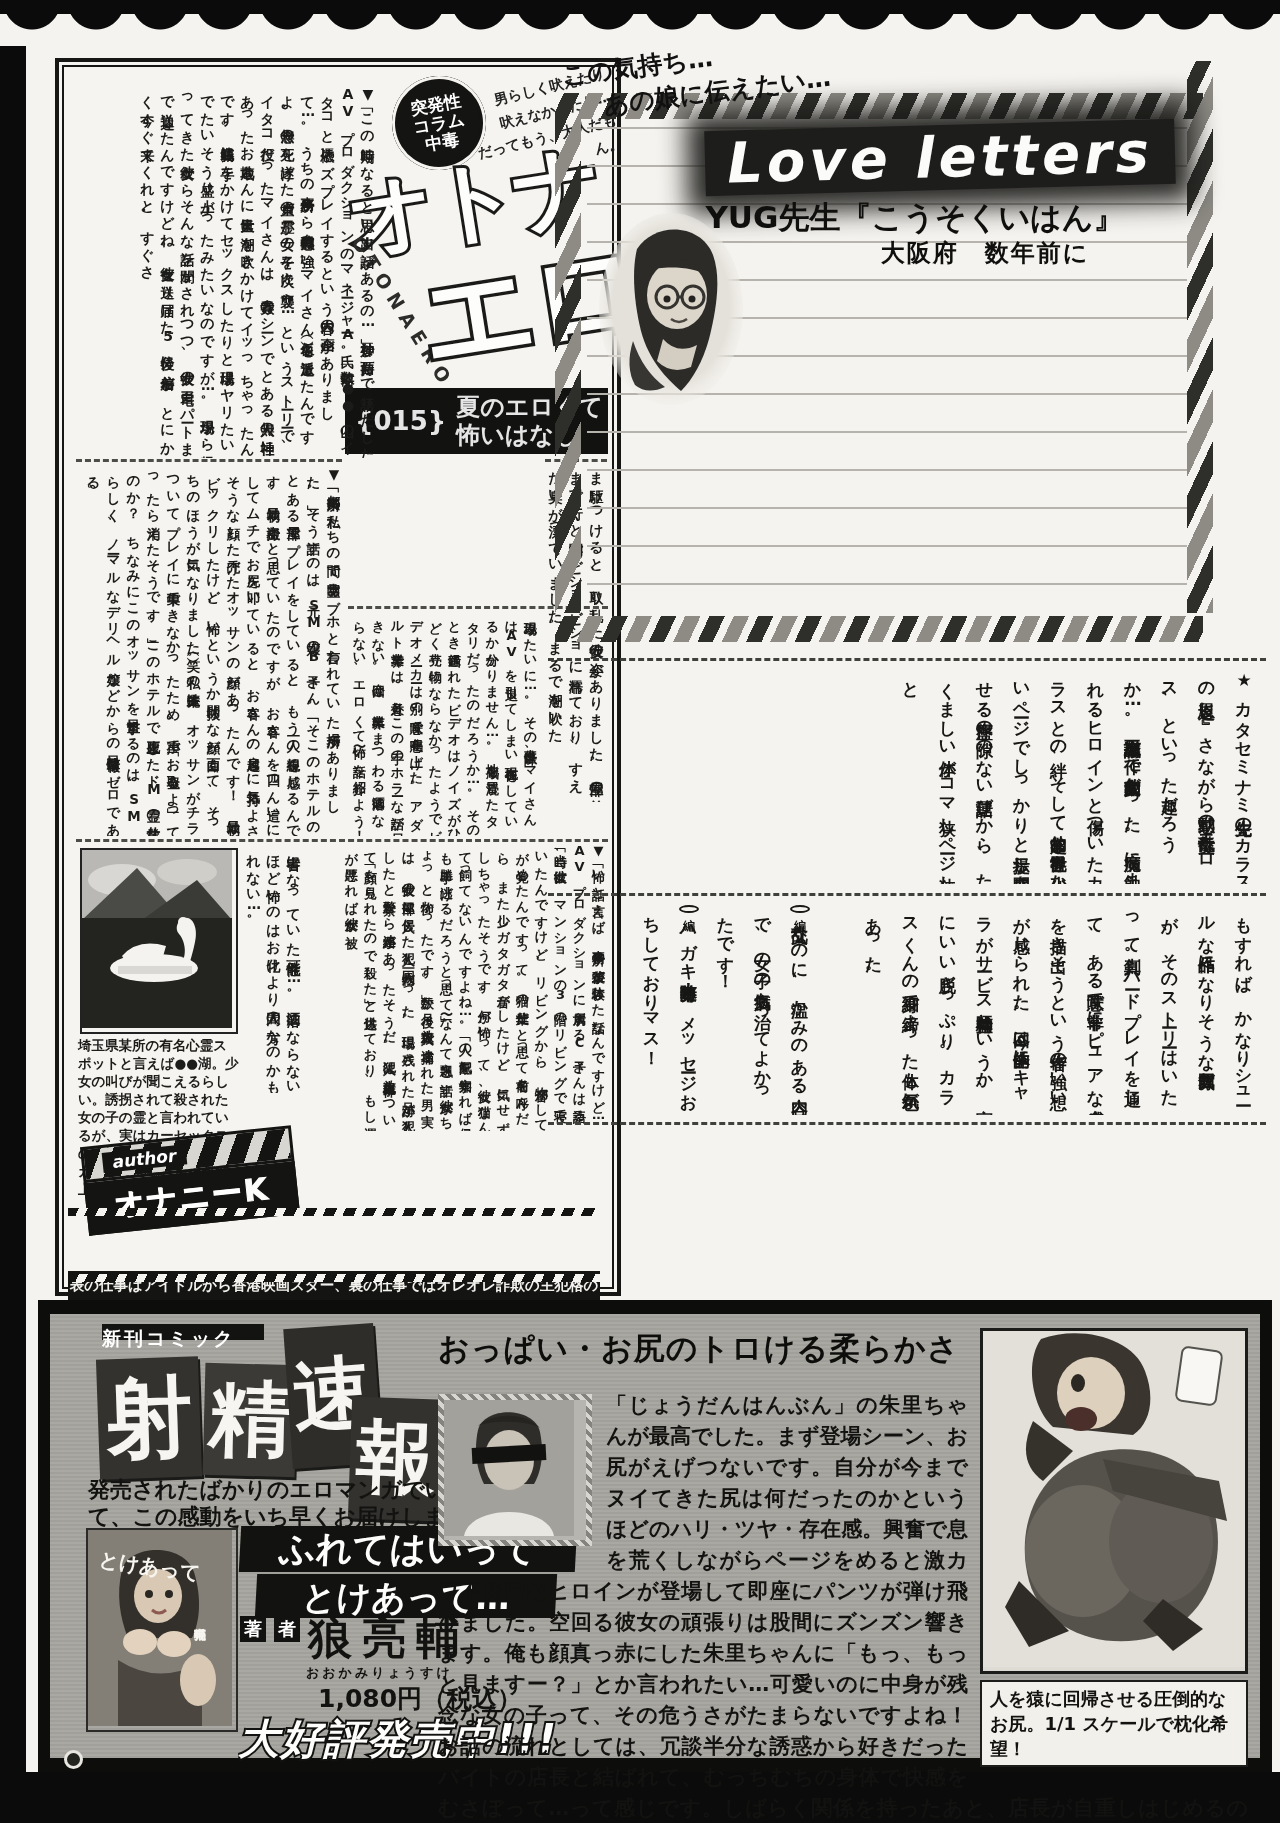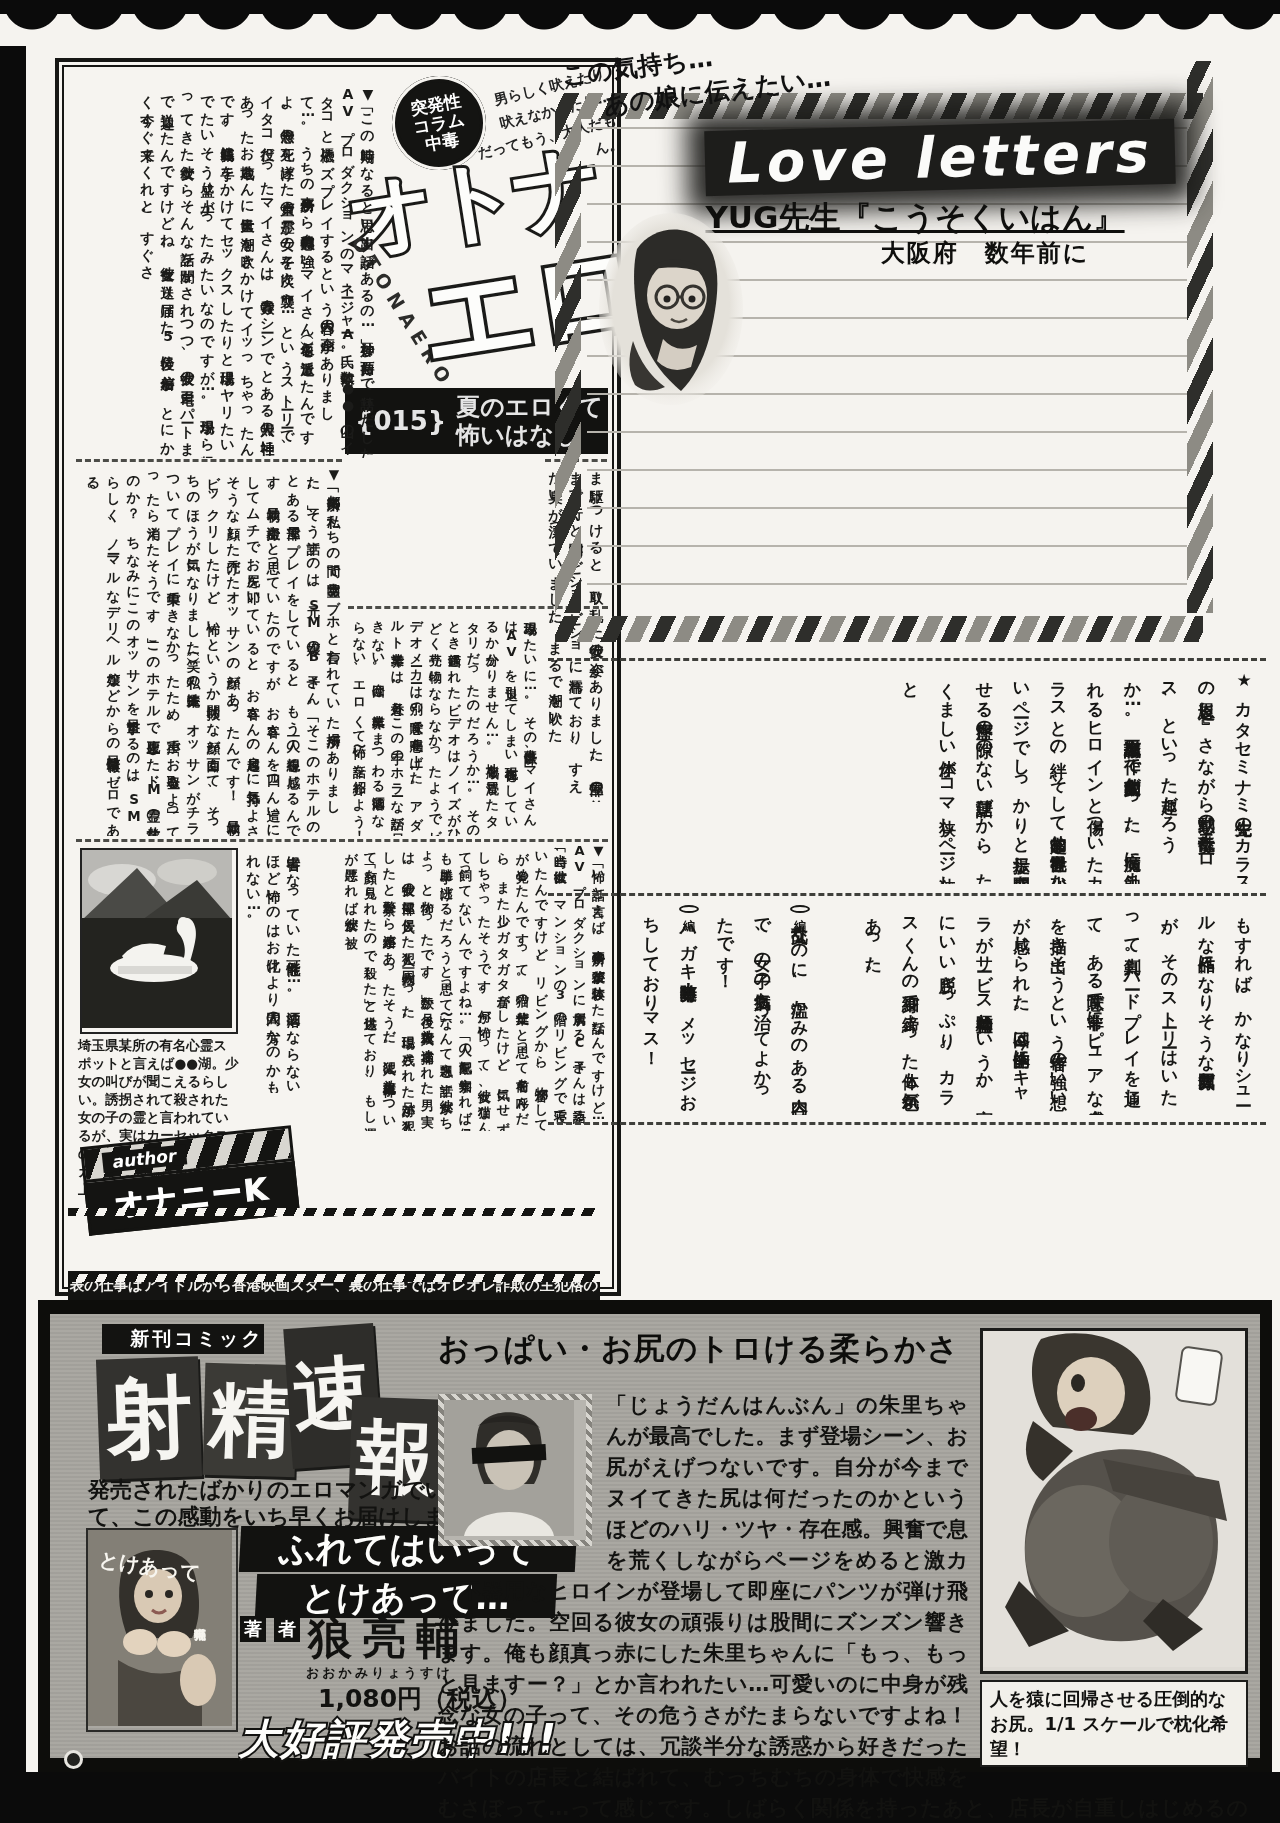--- a/index.html
+++ b/index.html
@@ -63,41 +63,41 @@
     repeating-linear-gradient(115deg,transparent 0 8px,#2e2e2b 8px 22px,transparent 22px 30px,#8d8b84 30px 44px);}
   .ll-stripe-v{position:absolute;width:26px;background:
     repeating-linear-gradient(115deg,transparent 0 8px,#2e2e2b 8px 22px,transparent 22px 30px,#8d8b84 30px 44px);}
   .ll-header{position:absolute;left:18px;top:-12px;transform:rotate(-7deg);font-weight:bold;
     font-size:25px;color:#111;line-height:34px;}
   .ll-header .l2{margin-left:38px;}
   .ll-title{position:absolute;left:160px;top:70px;width:470px;text-align:center;color:#fbfbf9;
     font-size:56px;font-weight:bold;font-style:italic;letter-spacing:4px;background:#1d1d1b;
     box-shadow:0 0 26px 18px rgba(25,25,23,0.92);transform:rotate(-1.5deg);}
   .ll-subject{position:absolute;left:90px;top:142px;width:560px;text-align:center;font-size:31px;
-    font-weight:bold;color:#0f0f0d;text-decoration:underline;}
+    font-weight:bold;color:#0f0f0d;}
   .ll-sender{position:absolute;left:230px;top:182px;width:420px;text-align:center;font-size:24px;
     font-weight:bold;color:#0f0f0d;letter-spacing:2px;}
   .ll-portrait{position:absolute;left:52px;top:156px;width:148px;height:196px;}
   .ll-body1{position:absolute;left:196px;top:206px;width:446px;font-size:21px;font-weight:bold;
     line-height:38px;color:#131311;}
   .ll-body2{position:absolute;left:48px;top:358px;width:594px;font-size:21px;font-weight:bold;
     line-height:38px;color:#131311;}
   
   .review-dash{border-top:3px dashed #3f3f3b;height:0;}
   .review-band{font-size:17px;line-height:37px;font-weight:600;color:#171715;}
   .review-band p{margin:0;}
   .review-band .signature{text-align:end;font-weight:bold;}
   .maru{display:inline-block;border:2px solid #171715;border-radius:50%;font-size:12px;
     padding:2px;line-height:12px;}
   
   .bottom-sec{left:38px;top:1300px;width:1234px;height:472px;background:#0d0d0b;}
   .bottom-inner{position:absolute;left:12px;top:14px;width:1210px;height:444px;background:#aaa8a2;
     background-image:repeating-linear-gradient(0deg,rgba(0,0,0,0.05) 0 2px,transparent 2px 4px);}
-  .shinkan-label{position:absolute;left:52px;top:10px;width:162px;height:30px;background:#131311;
-    color:#fff;font-weight:bold;font-size:19px;letter-spacing:3px;text-align:right;line-height:28px;}
+  .shinkan-label{position:absolute;left:52px;top:10px;width:162px;height:16px;background:#131311;
+    color:#fff;font-weight:bold;font-size:19px;letter-spacing:3px;text-align:left;line-height:28px;}
   .tile{position:absolute;background:#33322f;box-shadow:2px 3px 0 #1a1a18;color:#f6f5f1;
     display:flex;align-items:center;justify-content:center;font-family:"DejaVu Serif",serif;font-weight:bold;}
   .intro-txt{position:absolute;left:38px;top:162px;width:486px;font-size:22px;font-weight:bold;
     line-height:27px;color:#121210;}
   .cover{position:absolute;left:36px;top:214px;width:148px;height:200px;border:2px solid #2a2a28;}
   .btitle{position:absolute;background:#121210;color:#fdfdfb;font-weight:bold;font-size:36px;
     line-height:46px;text-align:center;transform:skewX(-3deg);}
   .author-row{position:absolute;left:190px;top:302px;display:flex;align-items:flex-start;gap:8px;}
   .author-sq{width:26px;height:26px;background:#121210;color:#fff;font-size:18px;font-weight:bold;
     display:flex;align-items:center;justify-content:center;}

